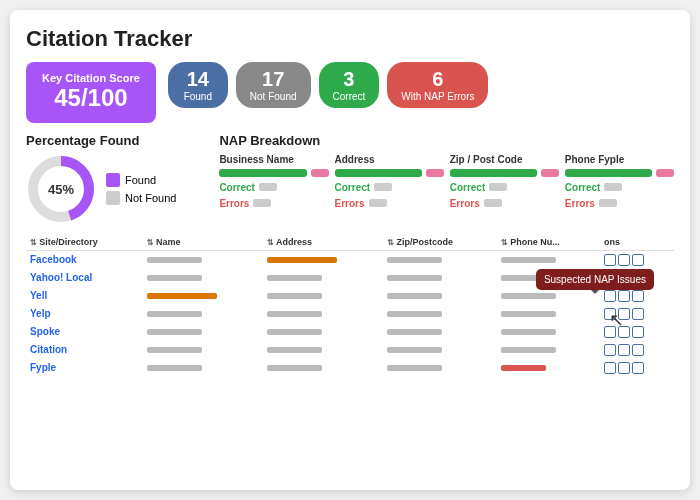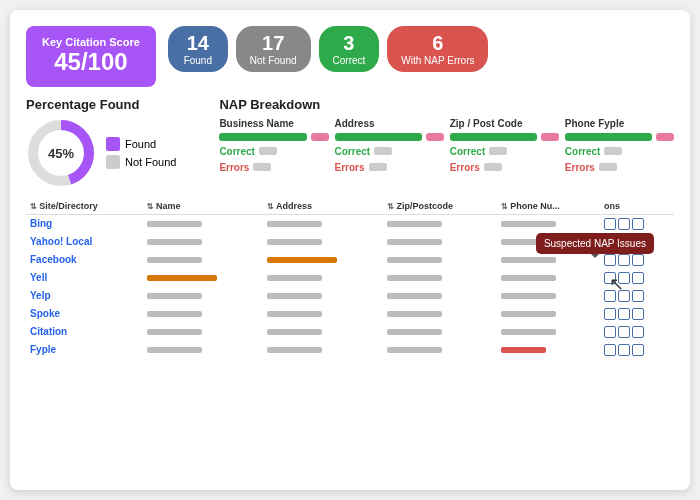--- a/index.html
+++ b/index.html
@@ -269,20 +269,21 @@
       top: 75px;
       font-size: 18px;
       color: #333;
     }
   </style>
 </head>
 <body>
 
 <div class="card">
 
+  <div class="page-title">Citation Tracker</div>
 
   <div class="top-section">
     <div class="score-box">
       <div class="score-label">Key Citation Score</div>
       <div class="score-value">45/100</div>
     </div>
     <div class="stat-boxes" id="stat-boxes-container">
         <div class="stat-box stat-found">
           <span class="stat-num">14</span>
           <span class="stat-label">Found</span>
@@ -409,29 +410,29 @@
             <th><span class="sort-arrows">⇅</span> Site/Directory</th>
             <th><span class="sort-arrows">⇅</span> Name</th>
             <th><span class="sort-arrows">⇅</span> Address</th>
             <th><span class="sort-arrows">⇅</span> Zip/Postcode</th>
             <th><span class="sort-arrows">⇅</span> Phone Nu...</th>
             <th>ons</th>
           </tr>
         </thead>
         <tbody id="citation-tbody">
             <tr>
-              <td><span class="site-link">Bing</span></td>
-              <td>
-                <div class="bar-cell">
-                  <div class="cell-bar" style="background:#bbb;width:55px;"></div>
-                </div>
-              </td>
-              <td>
-                <div class="bar-cell">
-                  <div class="cell-bar" style="background:#bbb;width:55px;"></div>
+              <td><span class="site-link">Facebook</span></td>
+              <td>
+                <div class="bar-cell">
+                  <div class="cell-bar" style="background:#bbb;width:55px;"></div>
+                </div>
+              </td>
+              <td>
+                <div class="bar-cell">
+                  <div class="cell-bar" style="background:#d97706;width:70px;"></div>
                 </div>
               </td>
               <td>
                 <div class="bar-cell">
                   <div class="cell-bar" style="background:#bbb;width:55px;"></div>
                 </div>
               </td>
               <td>
                 <div class="bar-cell">
                   <div class="cell-bar" style="background:#bbb;width:55px;"></div>
@@ -448,50 +449,20 @@
             <tr>
               <td><span class="site-link">Yahoo! Local</span></td>
               <td>
                 <div class="bar-cell">
                   <div class="cell-bar" style="background:#bbb;width:55px;"></div>
                 </div>
               </td>
               <td>
                 <div class="bar-cell">
                   <div class="cell-bar" style="background:#bbb;width:55px;"></div>
-                </div>
-              </td>
-              <td>
-                <div class="bar-cell">
-                  <div class="cell-bar" style="background:#bbb;width:55px;"></div>
-                </div>
-              </td>
-              <td>
-                <div class="bar-cell">
-                  <div class="cell-bar" style="background:#bbb;width:55px;"></div>
-                </div>
-              </td>
-              <td>
-                <div class="action-icons">
-                  <span class="action-icon"></span>
-                  <span class="action-icon"></span>
-                  <span class="action-icon"></span>
-                </div>
-              </td>
-            </tr>
-            <tr>
-              <td><span class="site-link">Facebook</span></td>
-              <td>
-                <div class="bar-cell">
-                  <div class="cell-bar" style="background:#bbb;width:55px;"></div>
-                </div>
-              </td>
-              <td>
-                <div class="bar-cell">
-                  <div class="cell-bar" style="background:#d97706;width:70px;"></div>
                 </div>
               </td>
               <td>
                 <div class="bar-cell">
                   <div class="cell-bar" style="background:#bbb;width:55px;"></div>
                 </div>
               </td>
               <td>
                 <div class="bar-cell">
                   <div class="cell-bar" style="background:#bbb;width:55px;"></div>

